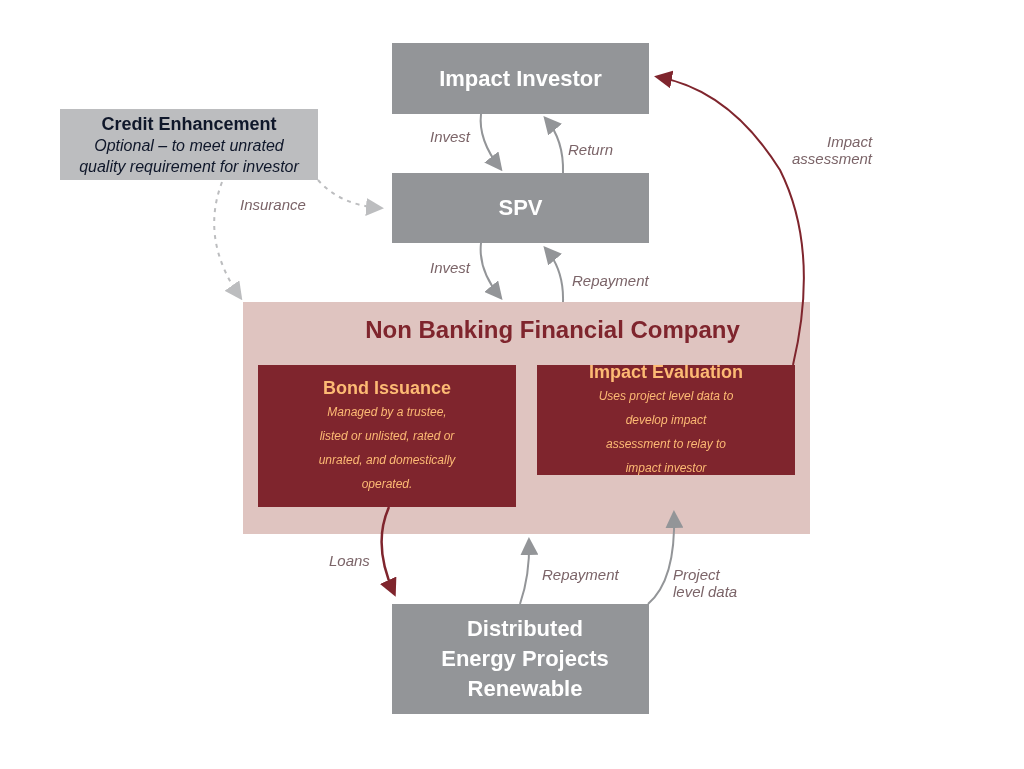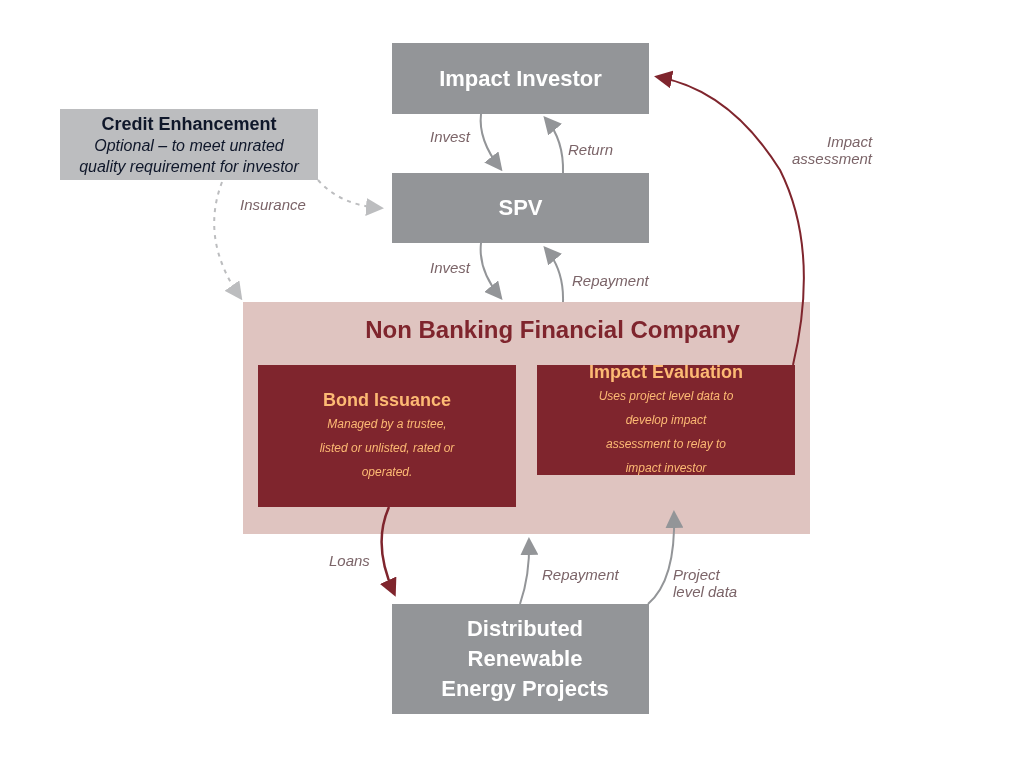--- a/index.html
+++ b/index.html
@@ -34,35 +34,36 @@
   <span>SPV</span>
 </div>
 
 <div class="box nbfc" style="left:243px;top:302px;width:567px;height:232px;"></div>
 <div class="nbfc-title">Non Banking Financial Company</div>
 
 <div class="box red" style="left:258px;top:365px;width:258px;height:142px;">
   <div class="t">Bond Issuance</div>
   <div class="s">Managed by a trustee,</div>
   <div class="s">listed or unlisted, rated or</div>
+  <div class="s">unrated, and domestically</div>
   <div class="s">operated.</div>
 </div>
 
 <div class="box red" style="left:537px;top:365px;width:258px;height:110px;">
   <div class="t">Impact Evaluation</div>
   <div class="s">Uses project level data to</div>
   <div class="s">develop impact</div>
   <div class="s">assessment to relay to</div>
   <div class="s">impact investor</div>
 </div>
 
 <div class="box gray" style="left:392px;top:604px;width:257px;height:110px;padding-left:9px;">
   <div>Distributed</div>
+  <div>Energy Projects</div>
   <div>Renewable</div>
-  <div>Energy Projects</div>
 </div>
 
 <svg class="arrows" viewBox="0 0 1024 769">
   <defs>
     <marker id="ag" markerWidth="10" markerHeight="10" refX="7" refY="5" orient="auto" markerUnits="userSpaceOnUse">
       <path d="M0,0 L10,5 L0,10 Z" fill="#939598"></path>
     </marker>
     <marker id="agl" markerWidth="18" markerHeight="18" refX="14" refY="9" orient="auto" markerUnits="userSpaceOnUse">
       <path d="M0,0 L18,9 L0,18 Z" fill="#939598"></path>
     </marker>

